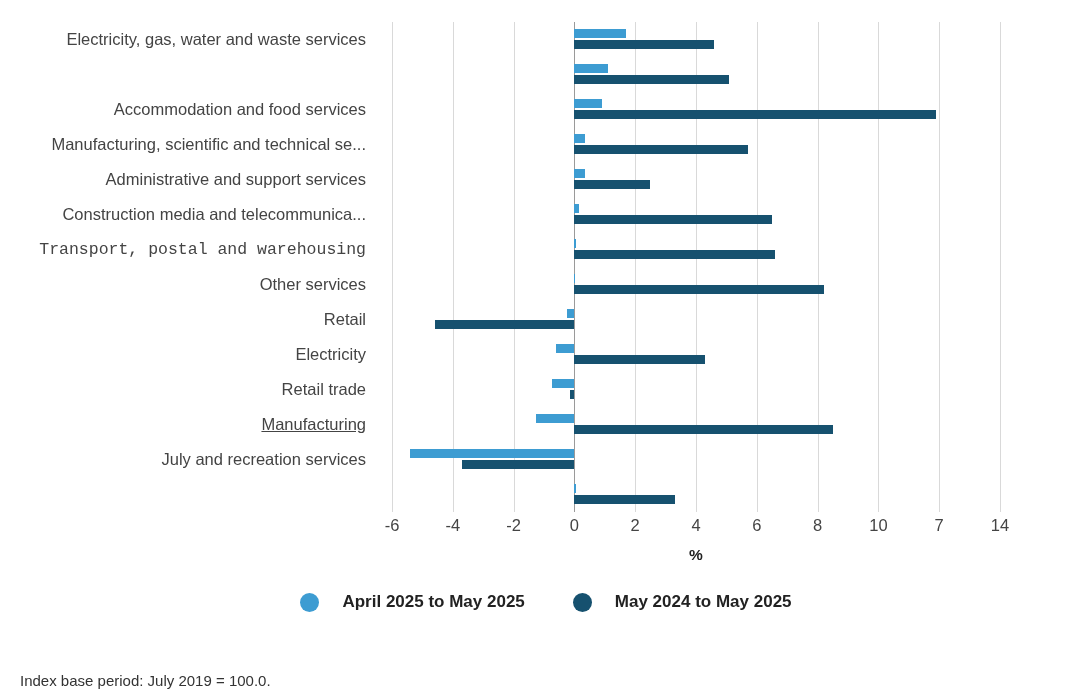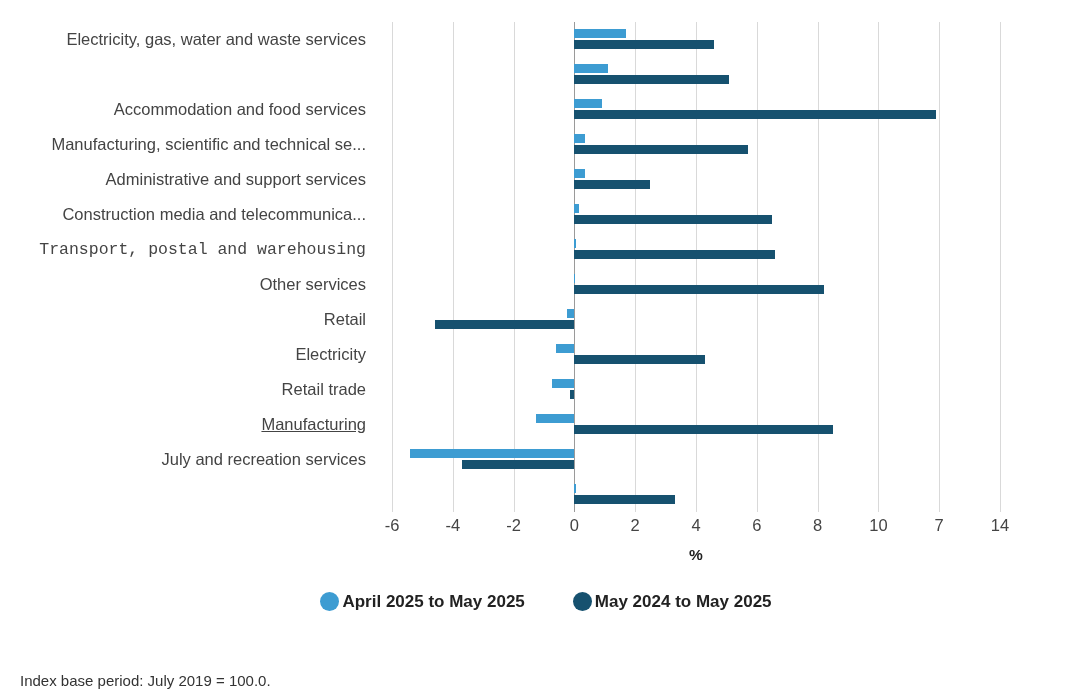--- a/index.html
+++ b/index.html
@@ -117,21 +117,22 @@
     left: 0;
     top: 578px;
     width: 1092px;
     display: flex;
     justify-content: center;
     align-items: center;
     gap: 48px;
   }
   .legend-item {
     display: flex;
-    gap: 3px;
+    align-items: center;
+    gap: 23px;
   }
   .legend-swatch {
     width: 19px;
     height: 19px;
     border-radius: 50%;
     display: inline-block;
   }
   .legend-label {
     font-size: 17px;
     font-weight: bold;

